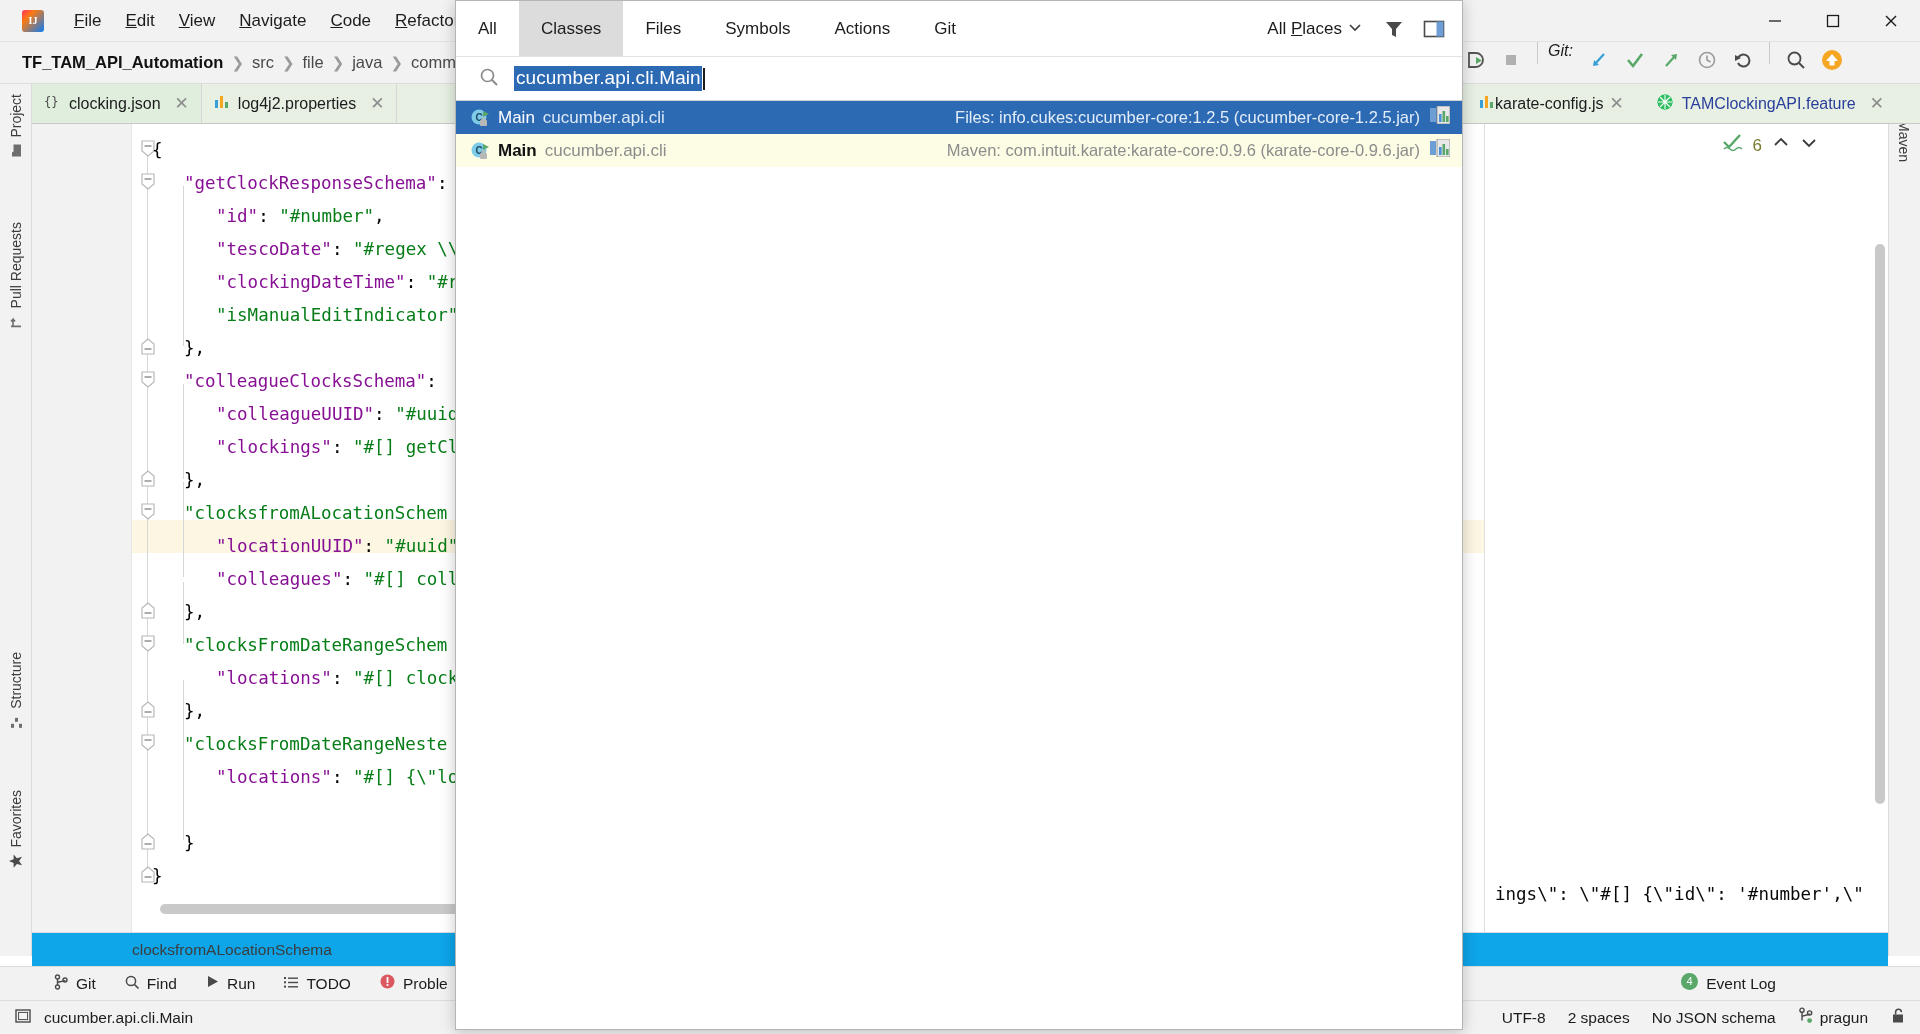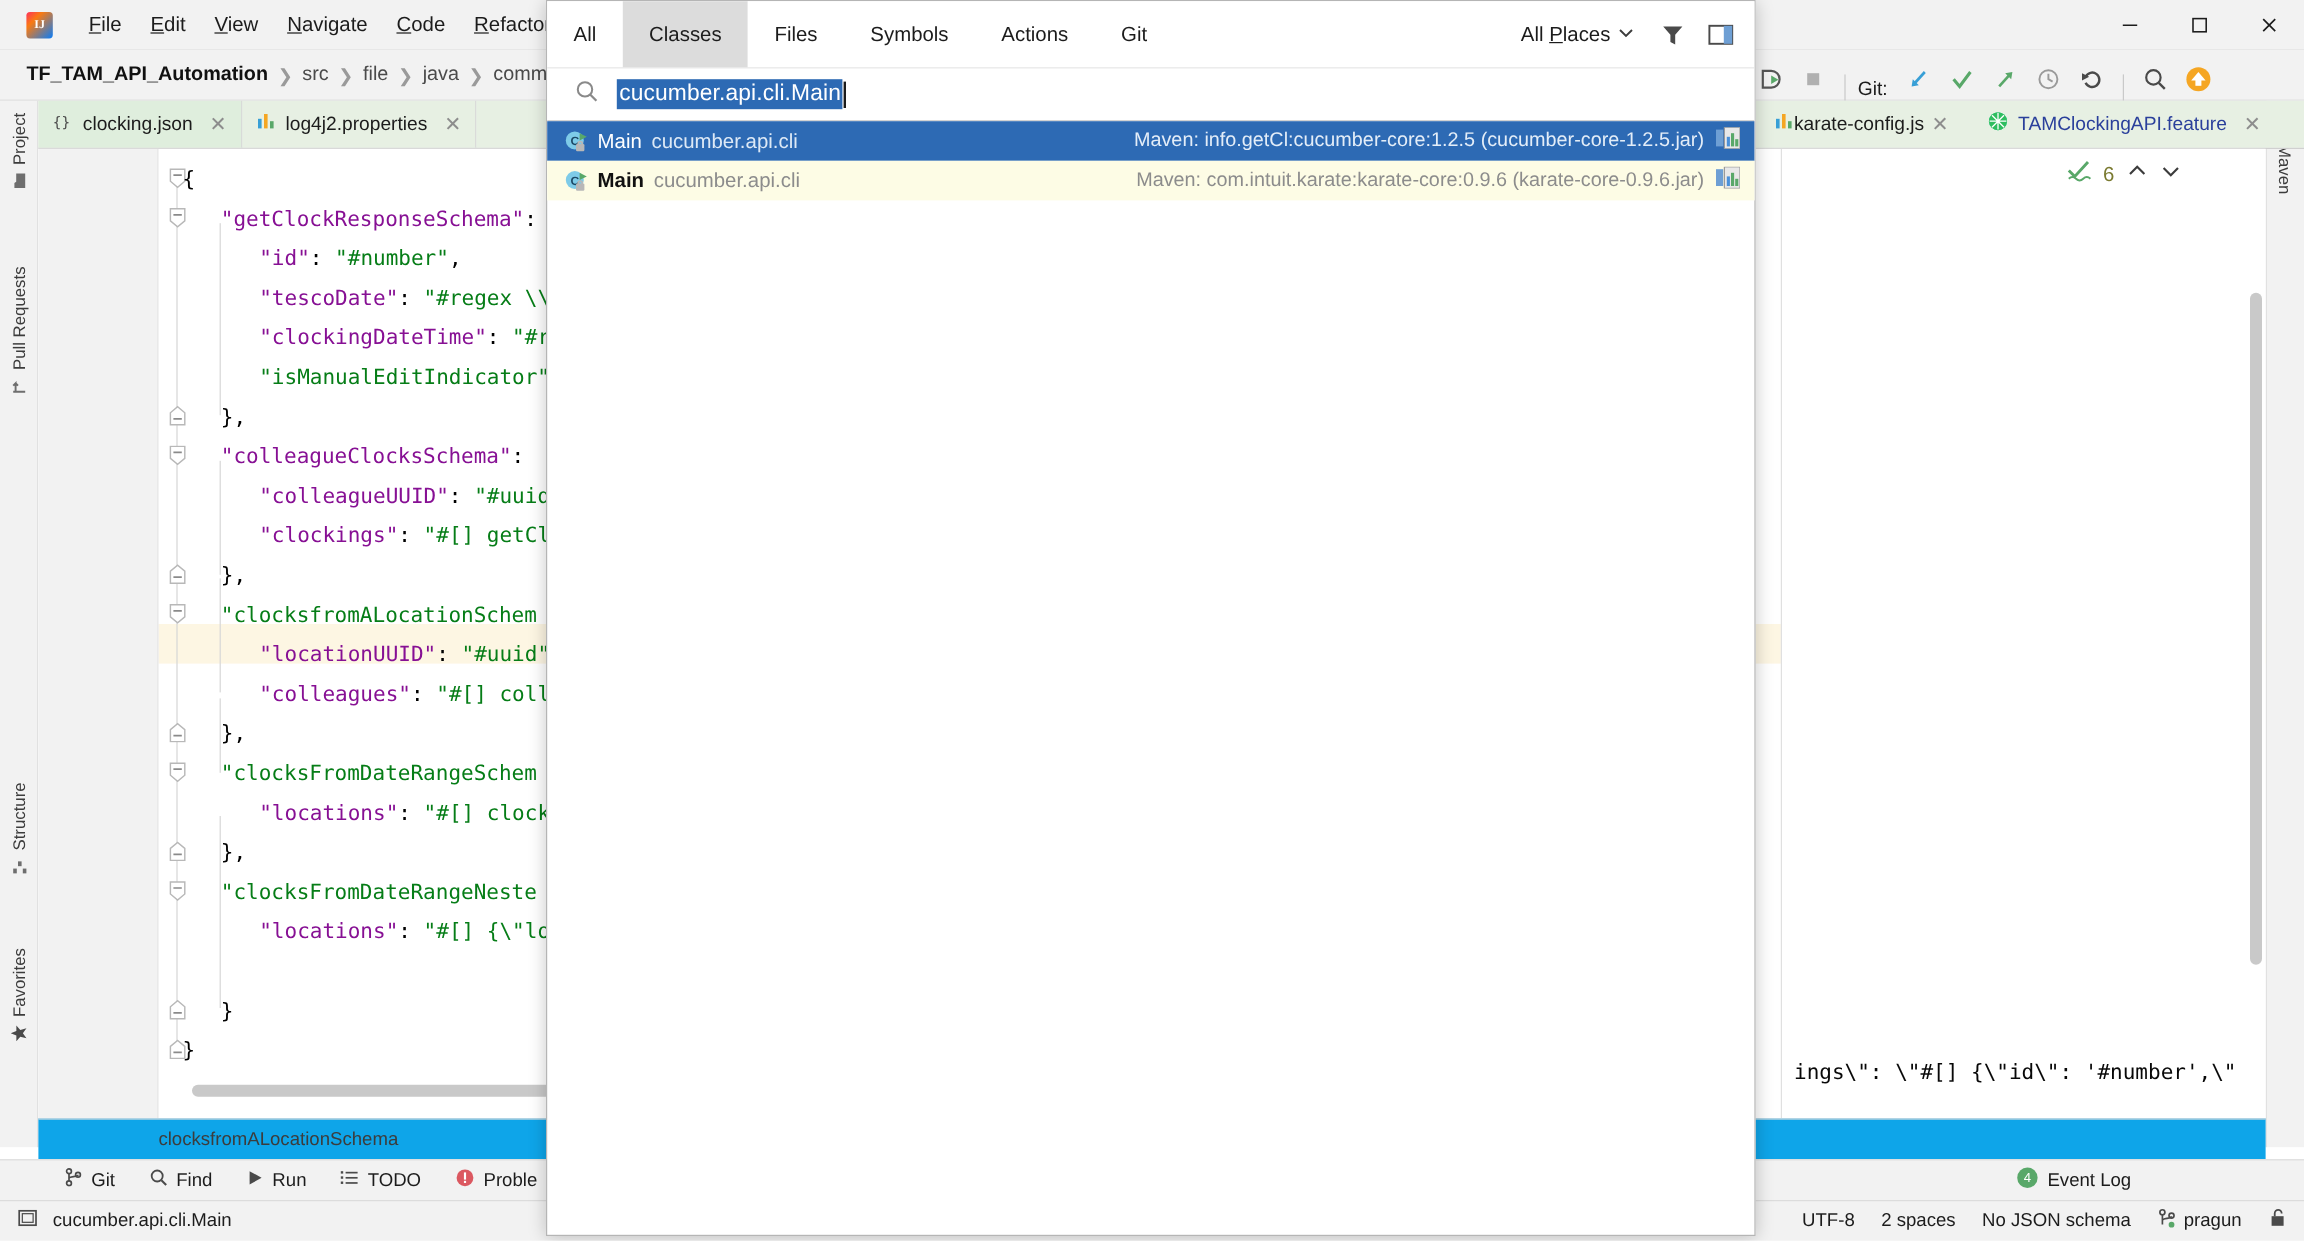--- a/index.html
+++ b/index.html
@@ -41,21 +41,21 @@
   
   .navbar {
     position:absolute; left:0; top:42px; width:1920px; height:42px;
     background:#f2f2f2; display:flex; align-items:center;
     border-bottom:1px solid #dcdcdc;
   }
   .crumb { font-size:16.5px; color:#4a4a4a; padding:0 5px; white-space:nowrap; }
   .crumb.proj { color:#111; font-weight:bold; padding-left:0; }
   .sep { color:#9a9a9a; font-size:15px; padding:0 3px; }
 
-  .nav-right { position:absolute; right:70px; top:0; height:42px; display:flex; align-items:flex-end; gap:0px; }
+  .nav-right { position:absolute; right:70px; top:0; height:42px; display:flex; align-items:flex-start; gap:0px;font-style:italic; }
   .tbtn { width:36px; height:36px; display:flex; align-items:center; justify-content:center; }
   .tdiv { width:1px; height:22px; background:#c9c9c9; margin:0 8px; }
   .gitlbl { font-size:16px; color:#1c1c1c; margin:0 8px 0 2px; }
 
   
   .leftstrip {
     position:absolute; left:0; top:84px; width:32px; height:872px;
     background:#f2f2f2; border-right:1px solid #dcdcdc;
   }
   .vtab {
@@ -733,21 +733,21 @@
             <svg width="20" height="20" viewBox="0 0 20 20">
               <circle cx="9" cy="9" r="7.5" fill="#7ecbe8"></circle>
               <text x="9" y="13" font-size="10" font-weight="bold" font-family="Liberation Sans, sans-serif" fill="#1c4966" text-anchor="middle">C</text>
               <polygon points="13,3 19,6 13,9" fill="#59a869"></polygon>
               <rect x="10" y="12" width="7" height="6" rx="1" fill="#b8b8b8"></rect>
               <rect x="11.8" y="10" width="3.4" height="3" rx="1.7" fill="none" stroke="#b8b8b8" stroke-width="1.4"></rect>
             </svg>
           </span>
           <span class="se-name">Main</span>
           <span class="se-pkg">cucumber.api.cli</span>
-          <span class="se-loc">Maven: info.getCl:cucumber-core:1.2.5 (cucumber-core-1.2.5.jar)</span>
+          <span class="se-loc">Files: info.cukes:cucumber-core:1.2.5 (cucumber-core-1.2.5.jar)</span>
           <span class="se-modicon"><svg width="20" height="18" viewBox="0 0 20 18">
               <rect x="0" y="2" width="6" height="14" fill="#6e9fd4"></rect>
               <rect x="7" y="0" width="13" height="18" fill="#e8e8e8" stroke="#9a9a9a" stroke-width="1"></rect>
               <rect x="9" y="8" width="2.6" height="8" fill="#4a90d9"></rect>
               <rect x="12.5" y="5" width="2.6" height="11" fill="#59a869"></rect>
               <rect x="16" y="10" width="2.6" height="6" fill="#59a869"></rect>
             </svg></span>
         </div>
         <div class="se-row alt">
           <span class="icon" style="margin-right: 8px;">

